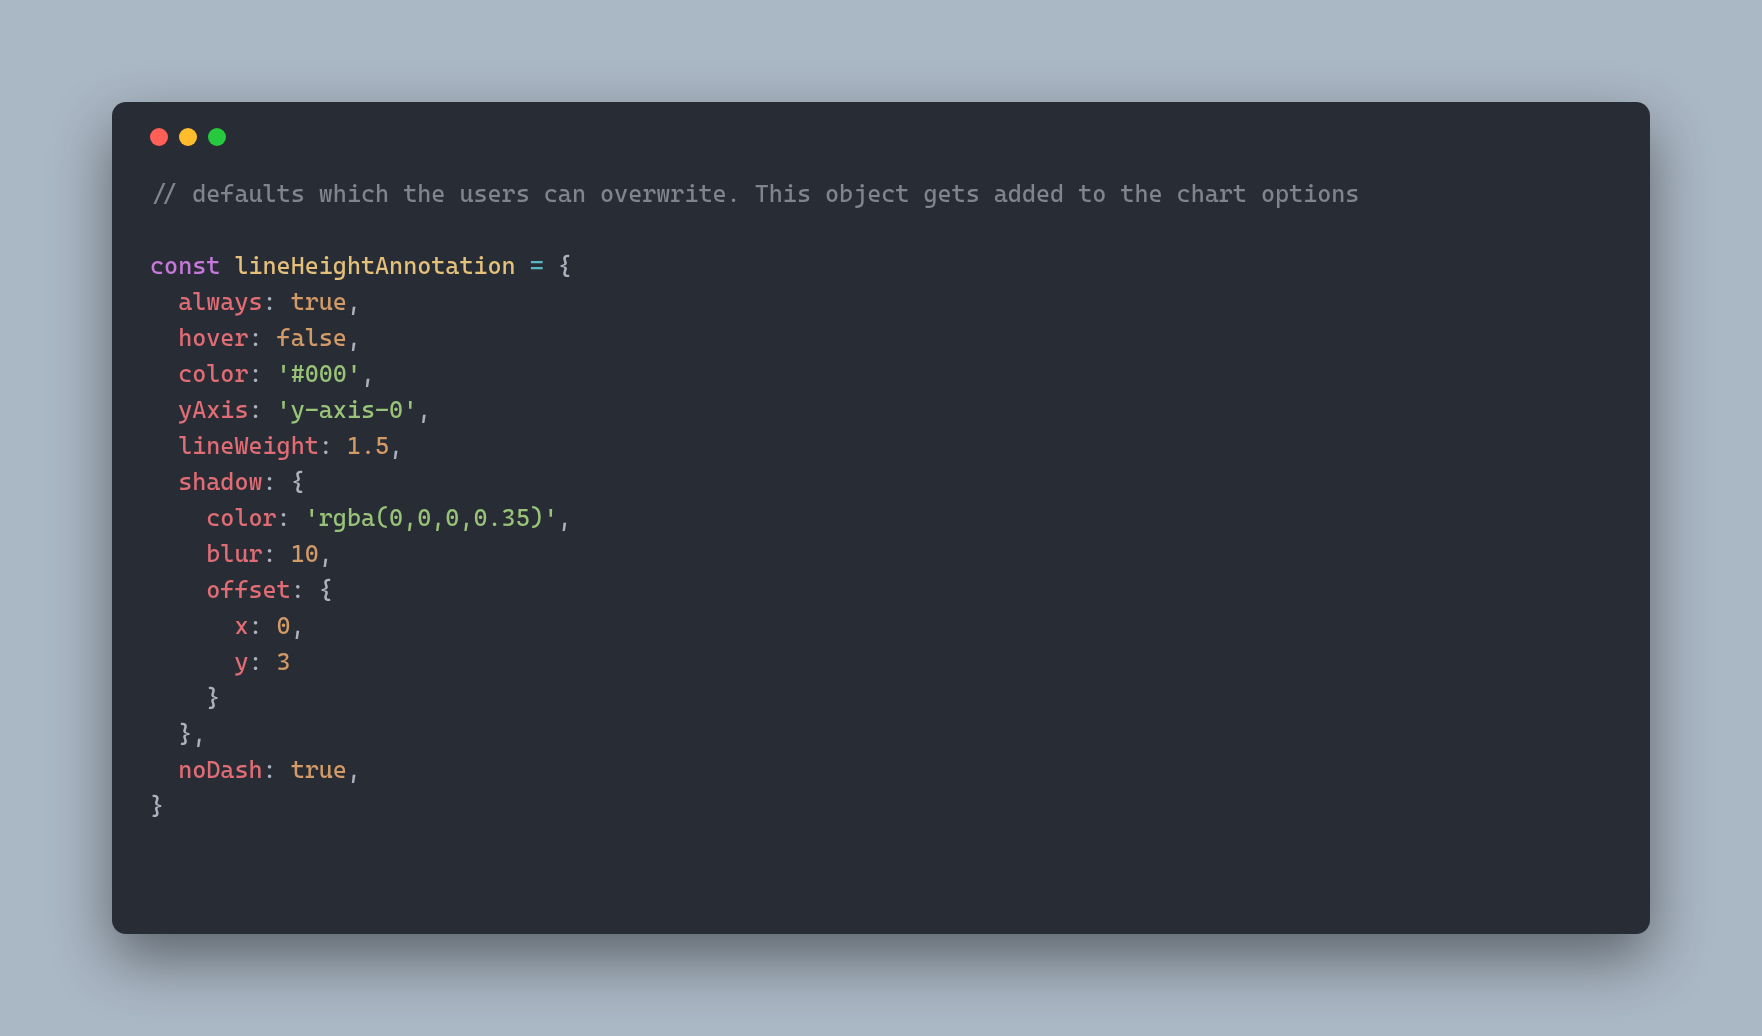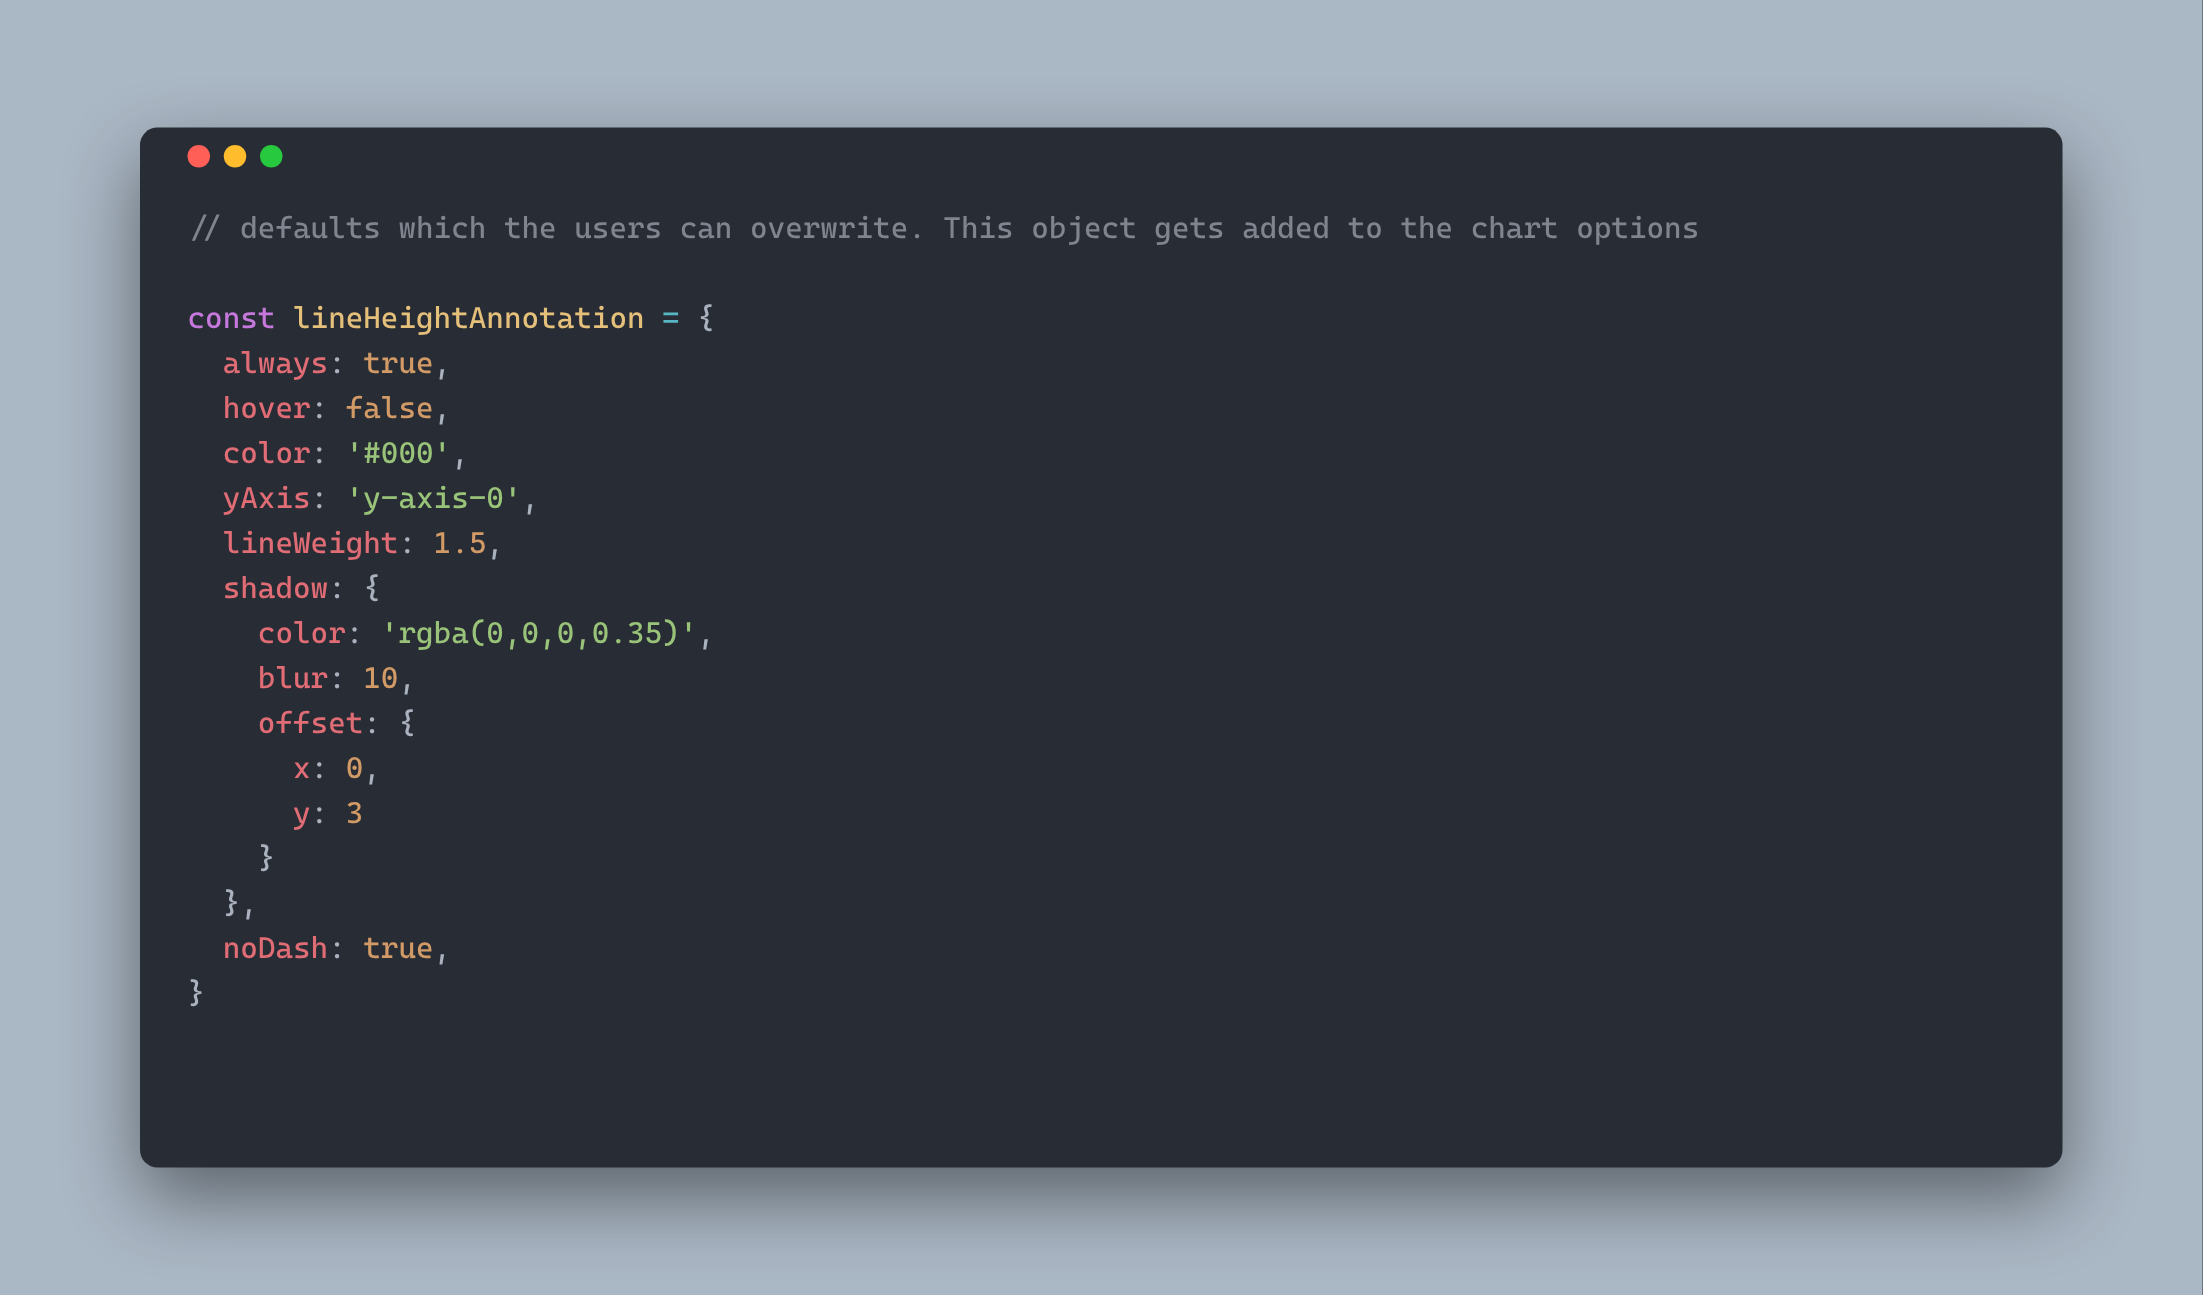--- a/index.html
+++ b/index.html
@@ -15,21 +15,21 @@
       align-items: center;
       justify-content: center;
       font-family: ui-monospace, 'SF Mono', 'Cascadia Code', 'Menlo', 'Consolas', monospace;
     }
     .window {
       width: 1538px;
       height: 832px;
       background: #282c34;
       border-radius: 14px;
       box-shadow: 0 25px 60px rgba(0,0,0,0.45);
-      padding: 12px 38px 38px 38px;
+      padding: 24px 38px 38px 38px;
       overflow: hidden;
     }
     .titlebar {
       display: flex;
       gap: 11px;
       margin-bottom: 30px;
       margin-top: 2px;
     }
     .dot {
       width: 18px;

